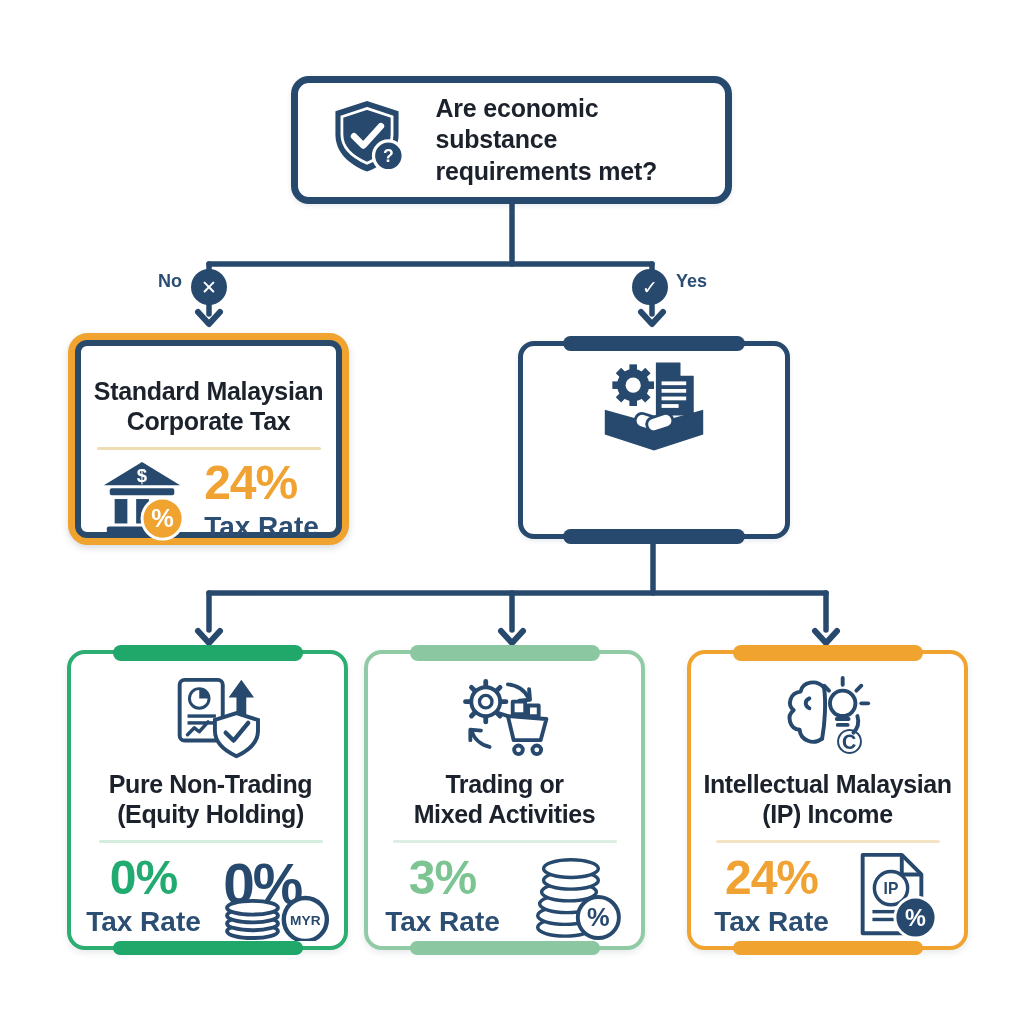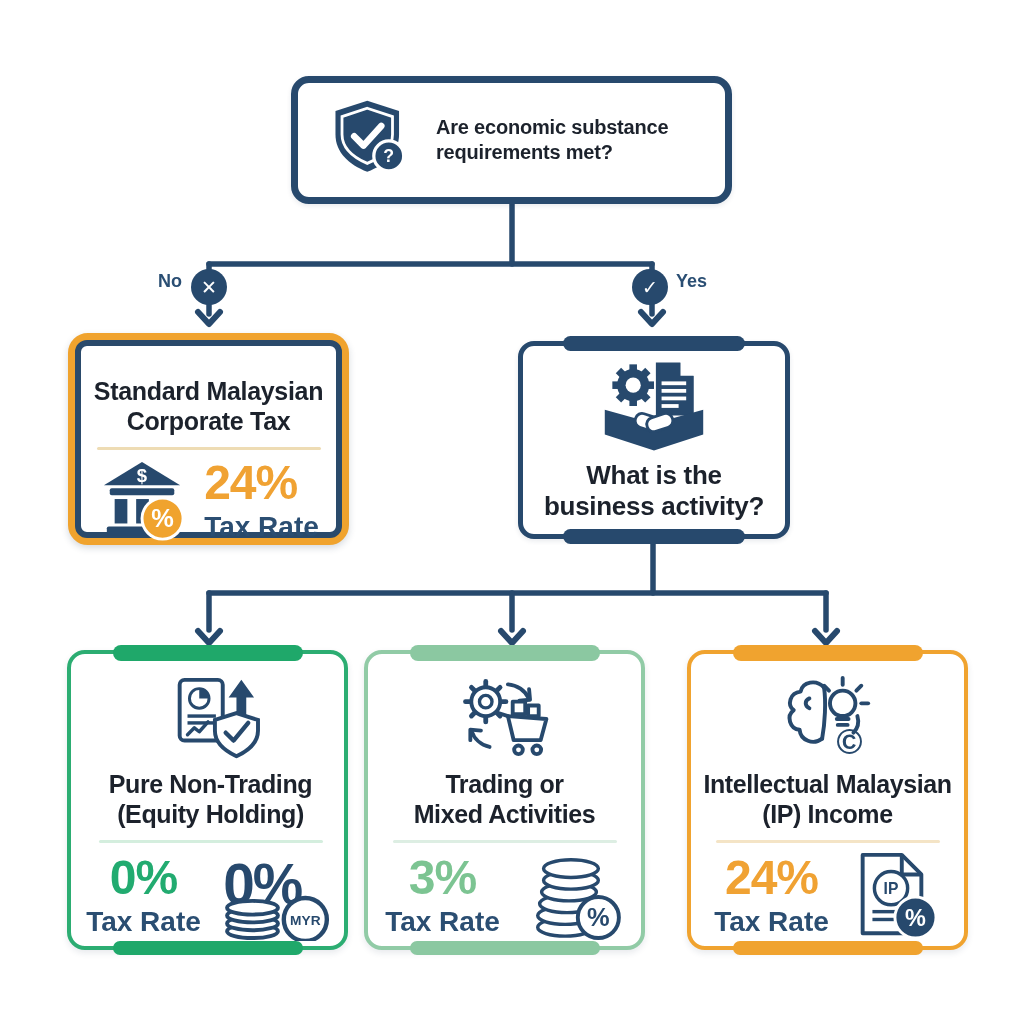--- a/index.html
+++ b/index.html
@@ -12,21 +12,21 @@
   .prewrap { white-space:pre-line; }
 
   
   .top-box {
     position:absolute; left:291px; top:76px; width:441px; height:128px;
     box-sizing:border-box; border:7px solid #27496d; border-radius:18px;
     background:#fff; display:flex; align-items:center; padding-left:30px;
     box-shadow:0 2px 5px rgba(30,50,80,.10);
   }
   .top-box .q-text {
-    margin-left:22px; font-size:20px; font-weight:800; color:#1c222c;
+    margin-left:22px; font-size:25px; font-weight:800; color:#1c222c;
     line-height:1.25; letter-spacing:-0.2px;
   }
 
   
   .branch-label {
     position:absolute; font-size:18px; font-weight:700; color:#2a4e73;
   }
   .no-label  { left:134px; top:271px; width:48px; text-align:right; }
   .yes-label { left:676px; top:271px; }
   .branch-circle {
@@ -199,22 +199,20 @@
       <g fill="#ffffff">
         <rect x="64" y="24" width="26" height="4"></rect>
         <rect x="64" y="32" width="26" height="4"></rect>
         <rect x="64" y="40" width="26" height="4"></rect>
         <rect x="64" y="48" width="18" height="4"></rect>
       </g>
       <path d="M4 54 L40 64 L72 64 L108 54 L108 80 L56 97 L4 80 Z" fill="#27496d"></path>
       <rect x="36" y="60" width="28" height="15" rx="7" fill="#ffffff" stroke="#27496d" stroke-width="3" transform="rotate(18 50 67)"></rect>
       <rect x="48" y="60" width="28" height="15" rx="7" fill="#ffffff" stroke="#27496d" stroke-width="3" transform="rotate(-18 62 67)"></rect>
     </svg>
-    <div class="biz-title prewrap">What is the
-business activity?</div>
   </div>
 
   <div class="outcome-box o1">
     <div class="pill pill-top"></div>
     <div class="pill pill-bottom"></div>
     <div class="outcome-icon">
       <svg width="102" height="94" viewBox="0 0 104 96">
         <rect x="20" y="8" width="44" height="62" rx="5" fill="#ffffff" stroke="#27496d" stroke-width="4"></rect>
         <circle cx="40" cy="27" r="10" fill="#ffffff" stroke="#27496d" stroke-width="3"></circle>
         <path d="M40 27 L40 17 A10 10 0 0 1 50 27 Z" fill="#27496d"></path>

